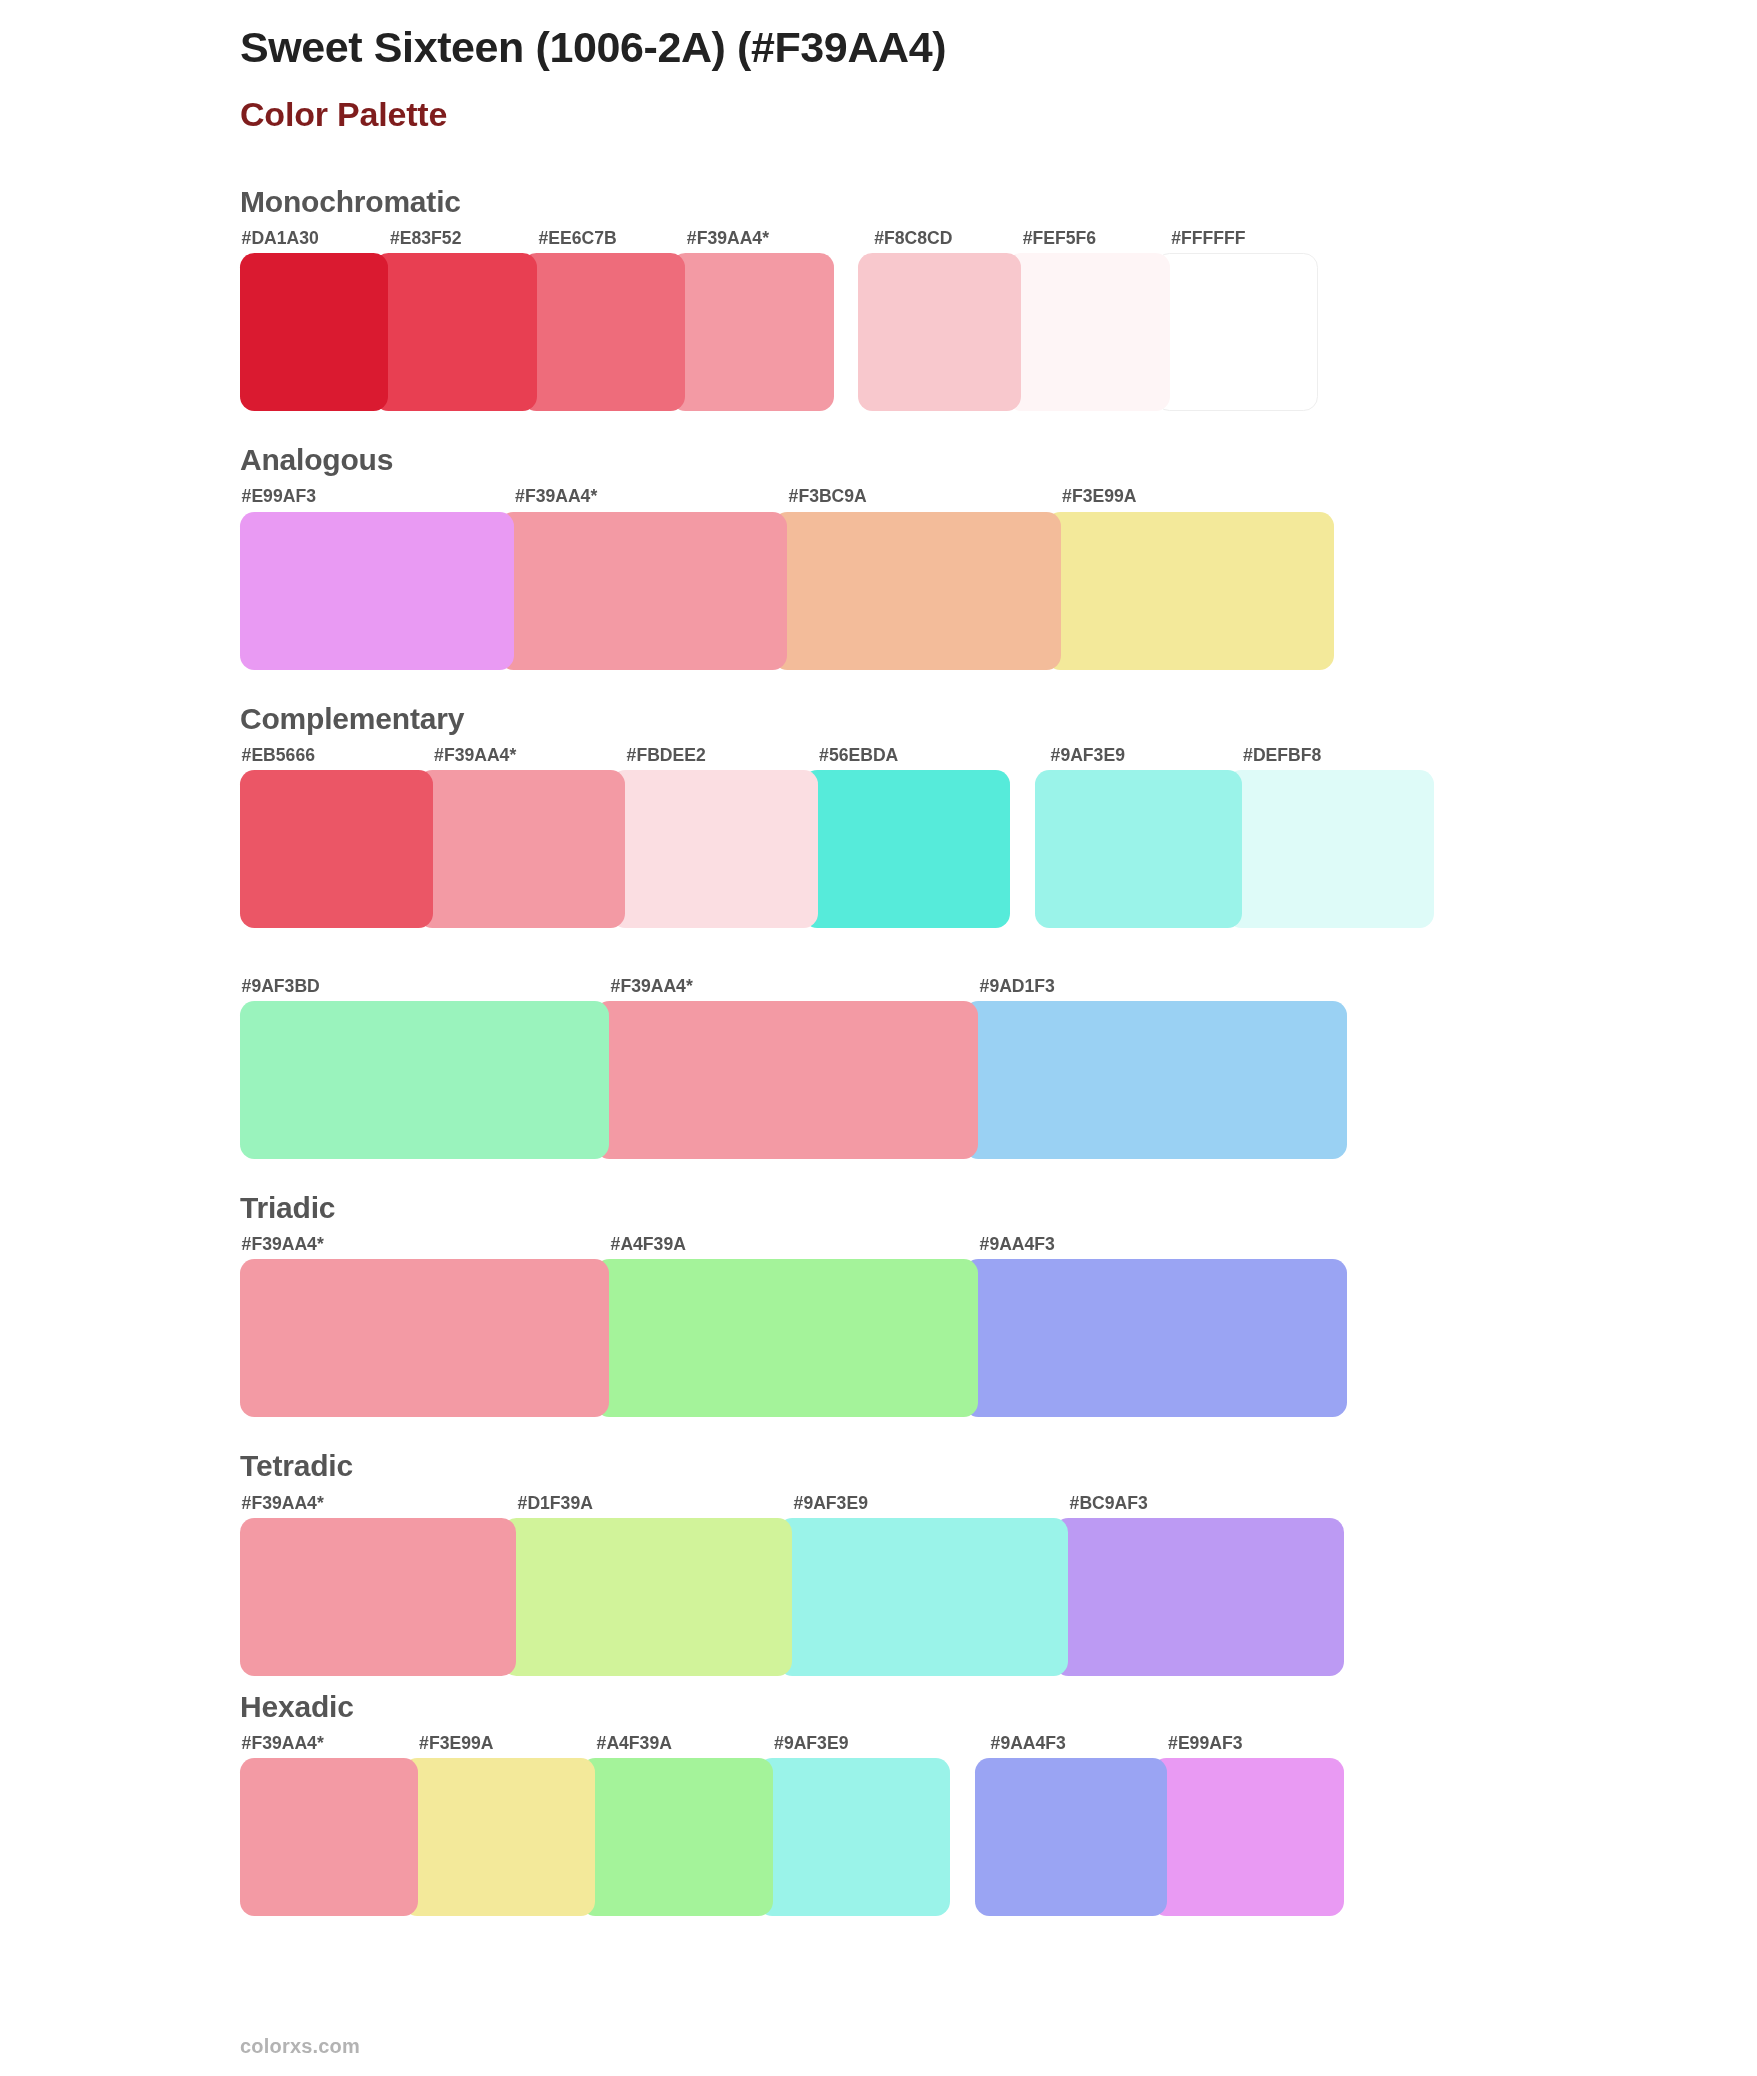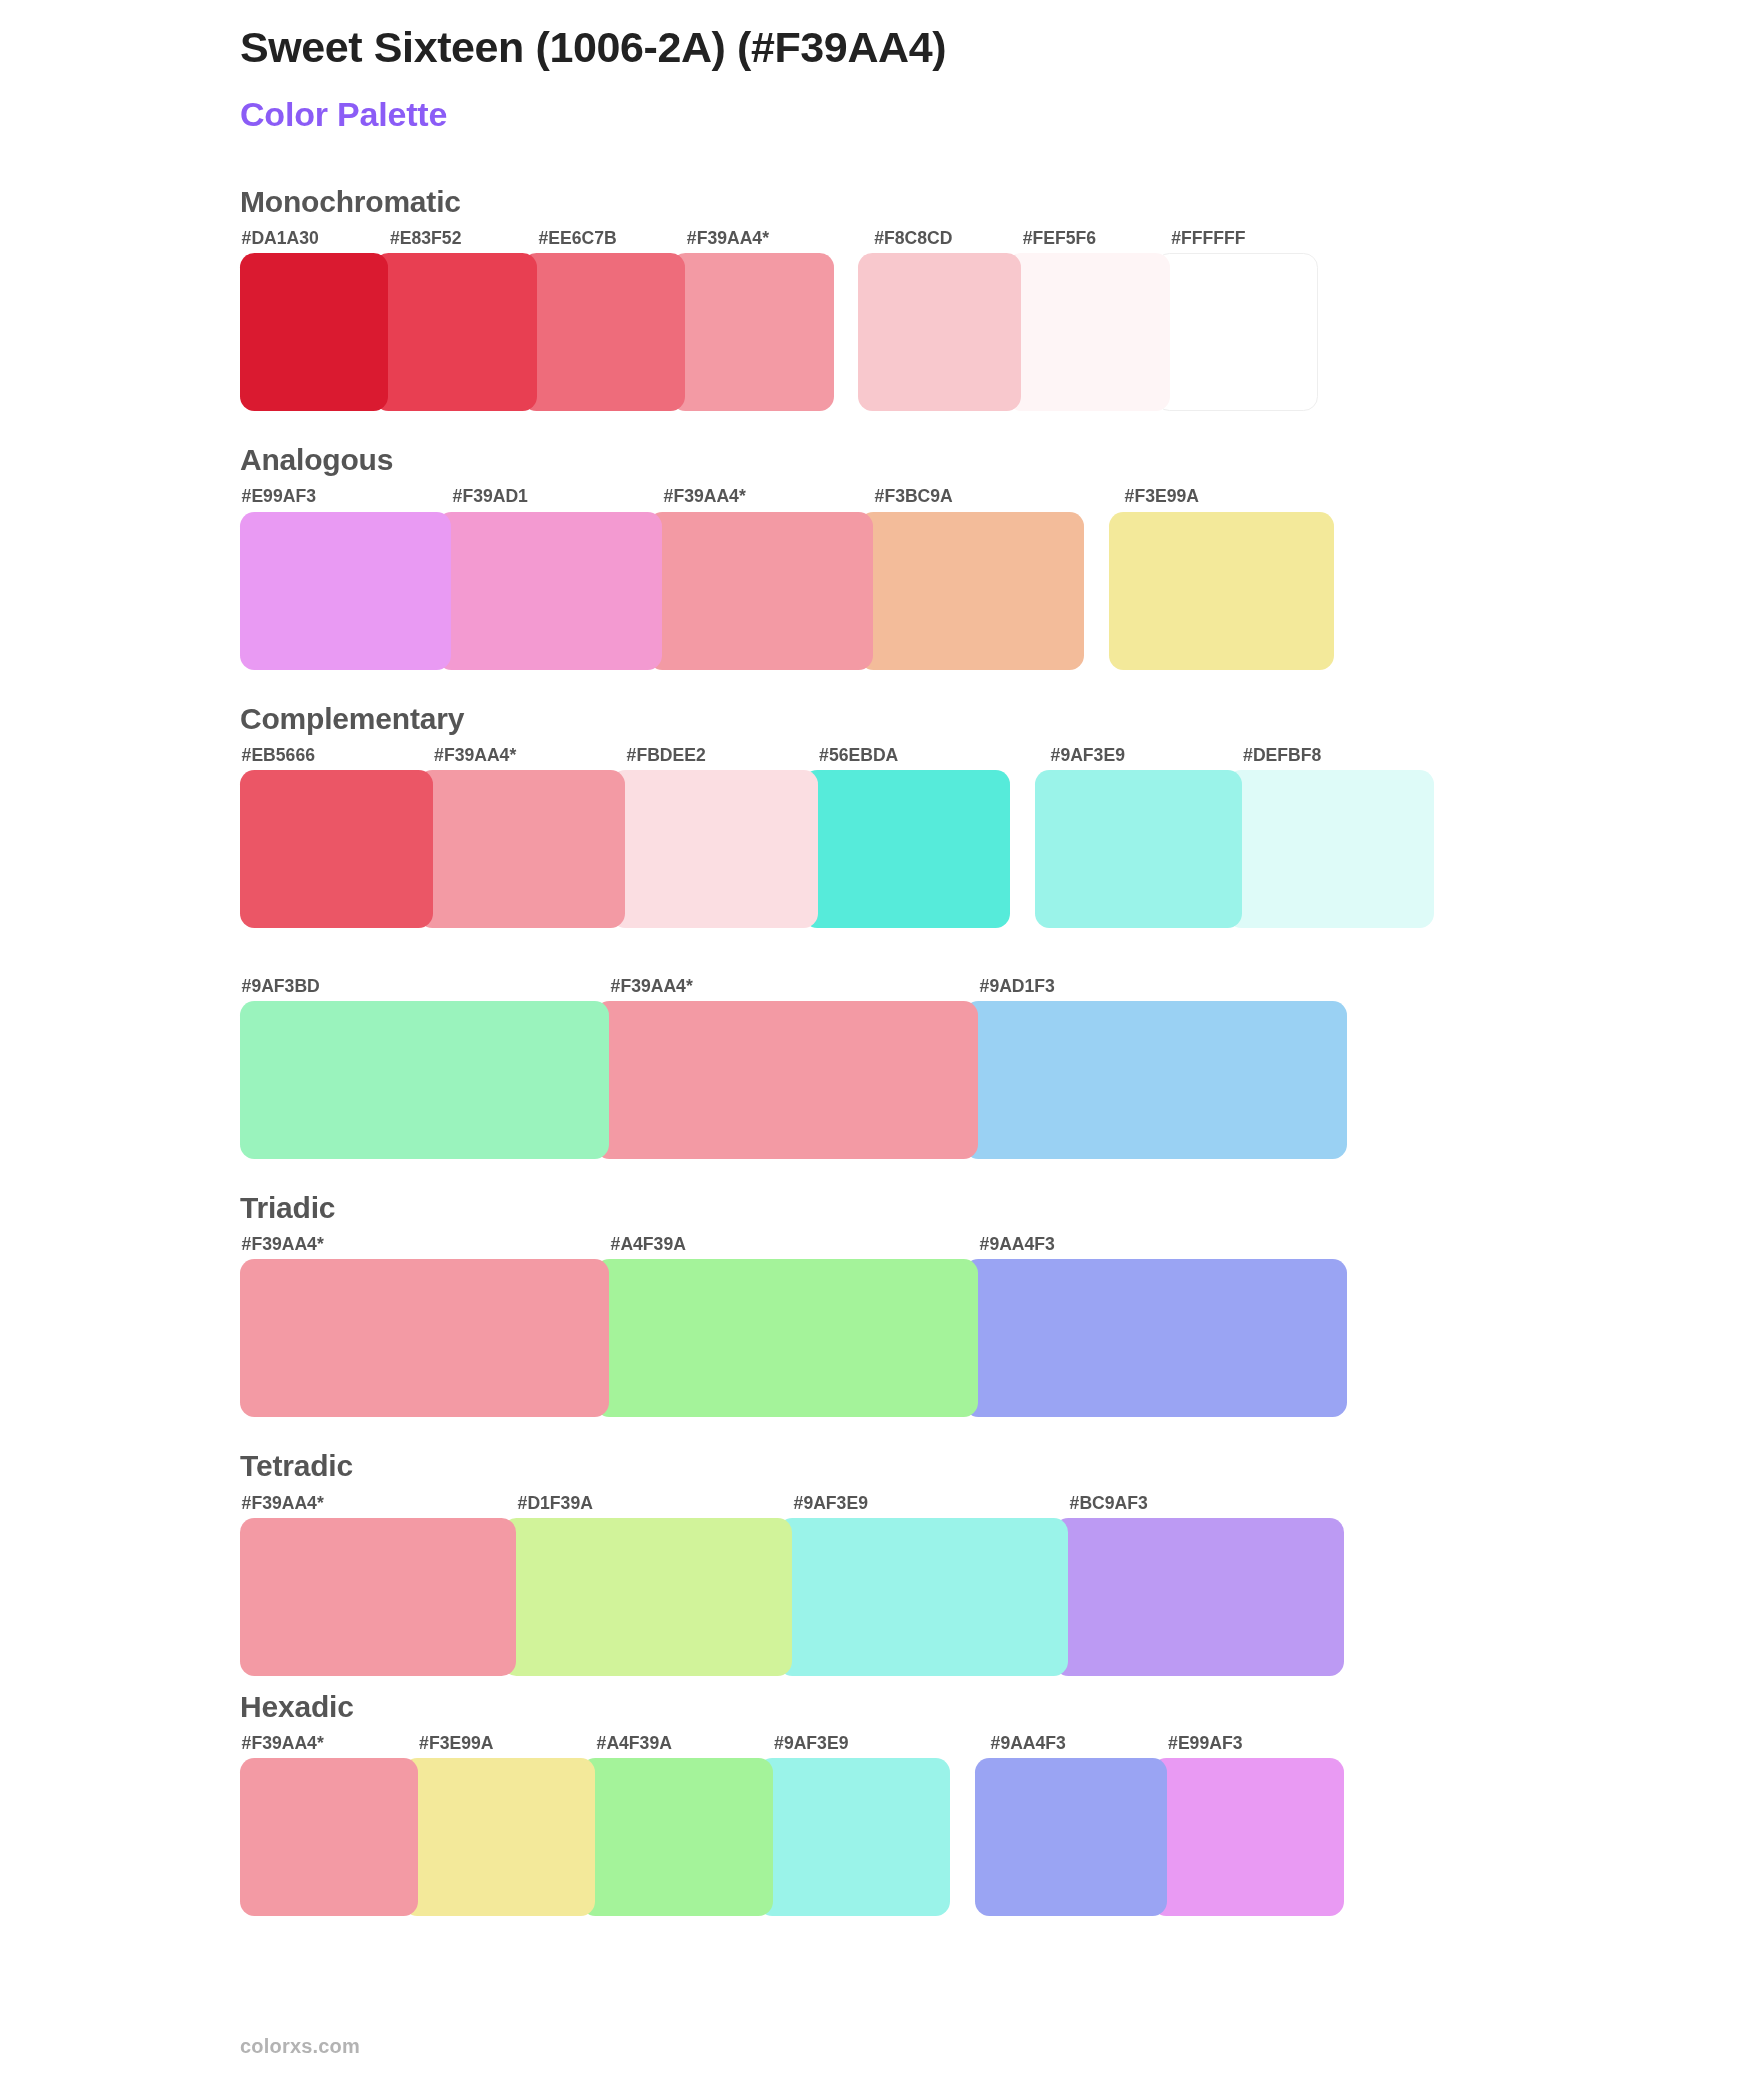--- a/index.html
+++ b/index.html
@@ -28,21 +28,21 @@
     font-weight: bold;
     color: #222222;
     letter-spacing: -0.4px;
     line-height: 1.18;
     margin: 0;
     padding: 0;
   }
   .subtitle {
     font-size: 34px;
     font-weight: bold;
-    color: #8b5cf6;
+    color: #7f1d1d;
     letter-spacing: -0.2px;
     line-height: 1.2;
     margin: 21px 0 0 0;
     padding: 0;
   }
 
   .sections {
     margin-top: 50px;
   }
   .section {
@@ -169,24 +169,20 @@
     </div>
 
     <div class="section sec-ana">
       <div class="section-heading">Analogous</div>
       <div class="palette">
           <div class="swatch-col">
             <div class="swatch-label">#E99AF3</div>
             <div class="swatch-chip" style="background: rgb(233, 154, 243);"></div>
           </div>
           <div class="swatch-col">
-            <div class="swatch-label">#F39AD1</div>
-            <div class="swatch-chip" style="background: rgb(243, 154, 209);"></div>
-          </div>
-          <div class="swatch-col">
             <div class="swatch-label">#F39AA4*</div>
             <div class="swatch-chip" style="background: rgb(243, 154, 164);"></div>
           </div>
           <div class="swatch-col">
             <div class="swatch-label">#F3BC9A</div>
             <div class="swatch-chip" style="background: rgb(243, 188, 154);"></div>
           </div>
           <div class="swatch-col">
             <div class="swatch-label">#F3E99A</div>
             <div class="swatch-chip" style="background: rgb(243, 233, 154);"></div>

